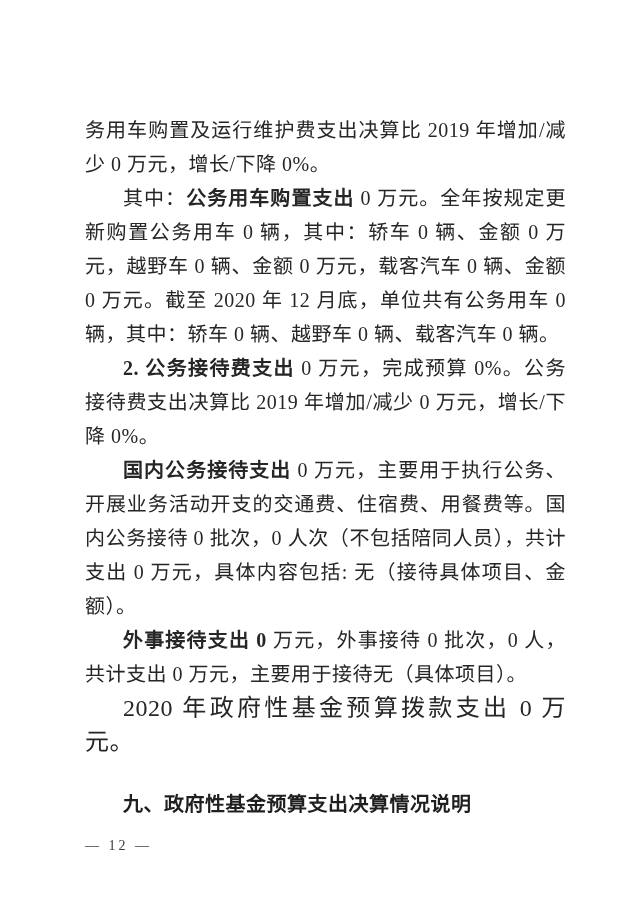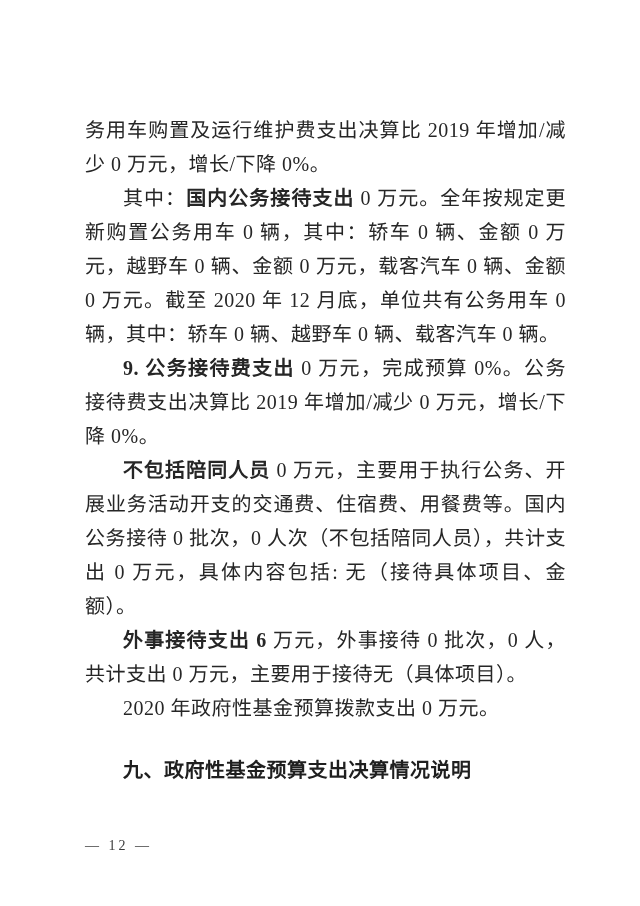--- a/index.html
+++ b/index.html
@@ -46,21 +46,21 @@
     letter-spacing: 0.5px;
   }
   .section-heading.first {
     margin-top: 12px;
   }
   .section-heading.second {
     margin-top: 30px;
   }
   .section-body {
     margin: 0;
-    font-size: 20px;
+    font-size: 24px;
     line-height: 34px;
     text-indent: 38px;
     text-align: justify;
     letter-spacing: 0.5px;
   }
   .page-number {
     position: absolute;
     left: 85px;
     top: 838px;
     font-size: 14px;
@@ -70,27 +70,27 @@
   }
 </style>
 </head>
 <body>
 
 <div class="page">
   <div class="content">
 
     <p class="para"><span>务用车购置及运行维护费支出决算比 2019 年增加/减少 0 万元，增长/下降 0%。</span></p>
 
-    <p class="para indent"><span>其中：</span><b>国内公务接待支出</b><span> 0 万元。全年按规定更新购置公务用车 0 辆，其中：轿车 0 辆、金额 0 万元，越野车 0 辆、金额 0 万元，载客汽车 0 辆、金额 0 万元。截至 2020 年 12 月底，单位共有公务用车 0 辆，其中：轿车 0 辆、越野车 0 辆、载客汽车 0 辆。</span></p>
+    <p class="para indent"><span>其中：</span><b>公务用车购置支出</b><span> 0 万元。全年按规定更新购置公务用车 0 辆，其中：轿车 0 辆、金额 0 万元，越野车 0 辆、金额 0 万元，载客汽车 0 辆、金额 0 万元。截至 2020 年 12 月底，单位共有公务用车 0 辆，其中：轿车 0 辆、越野车 0 辆、载客汽车 0 辆。</span></p>
 
-    <p class="para indent"><b>9. 公务接待费支出</b><span> 0 万元，完成预算 0%。公务接待费支出决算比 2019 年增加/减少 0 万元，增长/下降 0%。</span></p>
+    <p class="para indent"><b>2. 公务接待费支出</b><span> 0 万元，完成预算 0%。公务接待费支出决算比 2019 年增加/减少 0 万元，增长/下降 0%。</span></p>
 
-    <p class="para indent"><b>不包括陪同人员</b><span> 0 万元，主要用于执行公务、开展业务活动开支的交通费、住宿费、用餐费等。国内公务接待 0 批次，0 人次（不包括陪同人员），共计支出 0 万元，具体内容包括: 无（接待具体项目、金额）。</span></p>
+    <p class="para indent"><b>国内公务接待支出</b><span> 0 万元，主要用于执行公务、开展业务活动开支的交通费、住宿费、用餐费等。国内公务接待 0 批次，0 人次（不包括陪同人员），共计支出 0 万元，具体内容包括: 无（接待具体项目、金额）。</span></p>
 
-    <p class="para indent"><b>外事接待支出 6</b><span> 万元，外事接待 0 批次，0 人，共计支出 0 万元，主要用于接待无（具体项目）。</span></p>
+    <p class="para indent"><b>外事接待支出 0</b><span> 万元，外事接待 0 批次，0 人，共计支出 0 万元，主要用于接待无（具体项目）。</span></p>
 
     <p class="section-body">2020 年政府性基金预算拨款支出 0 万元。</p>
 
     <h2 class="section-heading second">九、政府性基金预算支出决算情况说明</h2>
 
   </div>
 
   <div class="page-number">— 12 —</div>
 </div>
 

